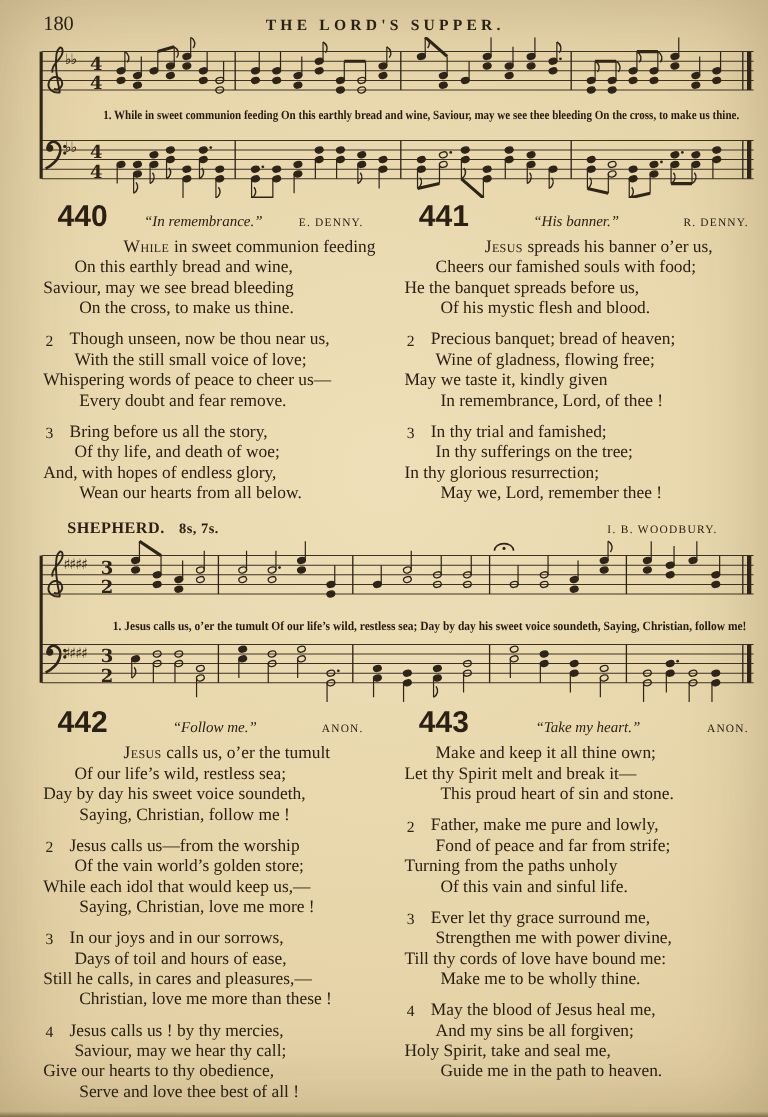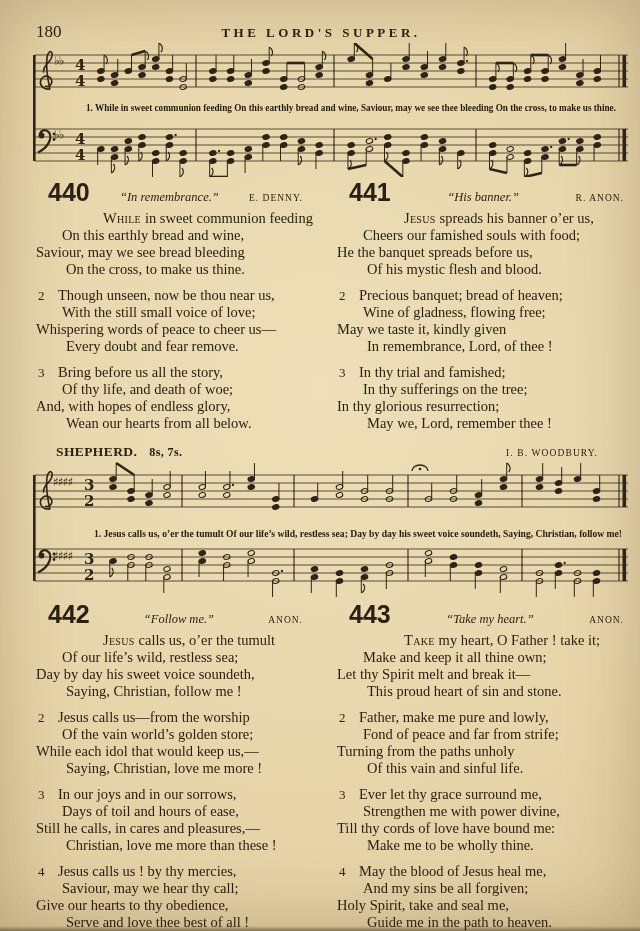--- a/index.html
+++ b/index.html
@@ -4,21 +4,21 @@
 <style>
   html,body{margin:0;padding:0;background:#777;}
   .page{position:relative;width:640px;height:931px;overflow:hidden;
     background:radial-gradient(ellipse 120% 90% at 50% 42%, #eedfb8 0%, #e7d5a9 50%, #dcc79a 82%, #c9b17e 100%);
     box-shadow:inset 0 0 70px rgba(90,70,35,.28);
     color:#2b2014;font-family:"Liberation Serif",serif;}
   .page::after{content:'';position:absolute;left:0;right:0;bottom:0;height:5px;
     background:linear-gradient(to top,rgba(55,40,15,.5),transparent);}
   
   .pagehead{display:grid;grid-template-columns:80px 1fr 80px;align-items:baseline;padding:10px 34px 0 36px;}
-  .pagenum{font-size:17px;margin-top:12px;}
+  .pagenum{font-size:17px;}
   .runtitle{text-align:center;font-weight:bold;font-size:13px;letter-spacing:3.5px;}
   
   .mcap{display:flex;justify-content:space-between;align-items:baseline;padding:0 42px 0 56px;margin-top:3px;}
   .tune{font-weight:bold;font-size:13.5px;letter-spacing:.4px;}
   .meter{font-weight:bold;font-size:12px;margin-left:12px;}
   .composer{font-size:9.5px;letter-spacing:1.1px;}
   svg.sysvg{display:block;margin:1px 2px 0 28px;}
   .keysig{font:12px "DejaVu Sans",sans-serif;fill:#2e2418;letter-spacing:-1px;}
   .timesig{font:bold 15px "DejaVu Serif",serif;fill:#2e2418;}
   .lyric{font:bold 10.5px "Liberation Serif",serif;fill:#241b10;}
@@ -324,21 +324,21 @@
             <div class="vline l2">Of thy life, and death of woe;</div>
             <div class="vline l3">And, with hopes of endless glory,</div>
             <div class="vline l4">Wean our hearts from all below.</div>
           </div>
         </div>
     </div>
     <div class="hcol right">
       <div class="hhead">
         <span class="hnum">441</span>
         <span class="htitle">“His banner.”</span>
-        <span class="hauthor">R. ANON.</span>
+        <span class="hauthor">R. DENNY.</span>
       </div>
       <div class="verses">
           <div class="verse">
             <div class="vline l1"><span class="vnum"></span><span class="lead">Jesus</span><span>spreads his banner o’er us,</span></div>
             <div class="vline l2">Cheers our famished souls with food;</div>
             <div class="vline l3">He the banquet spreads before us,</div>
             <div class="vline l4">Of his mystic flesh and blood.</div>
           </div>
           <div class="verse">
             <div class="vline l1"><span class="vnum">2</span><span class="lead"></span><span>Precious banquet; bread of heaven;</span></div>
@@ -564,21 +564,20 @@
         </div>
     </div>
     <div class="hcol right">
       <div class="hhead">
         <span class="hnum">443</span>
         <span class="htitle">“Take my heart.”</span>
         <span class="hauthor">ANON.</span>
       </div>
       <div class="verses">
           <div class="verse">
-            <div class="vline l1"><span class="vnum"></span><span class="lead">Take</span><span>my heart, O Father ! take it;</span></div>
             <div class="vline l2">Make and keep it all thine own;</div>
             <div class="vline l3">Let thy Spirit melt and break it—</div>
             <div class="vline l4">This proud heart of sin and stone.</div>
           </div>
           <div class="verse">
             <div class="vline l1"><span class="vnum">2</span><span class="lead"></span><span>Father, make me pure and lowly,</span></div>
             <div class="vline l2">Fond of peace and far from strife;</div>
             <div class="vline l3">Turning from the paths unholy</div>
             <div class="vline l4">Of this vain and sinful life.</div>
           </div>

